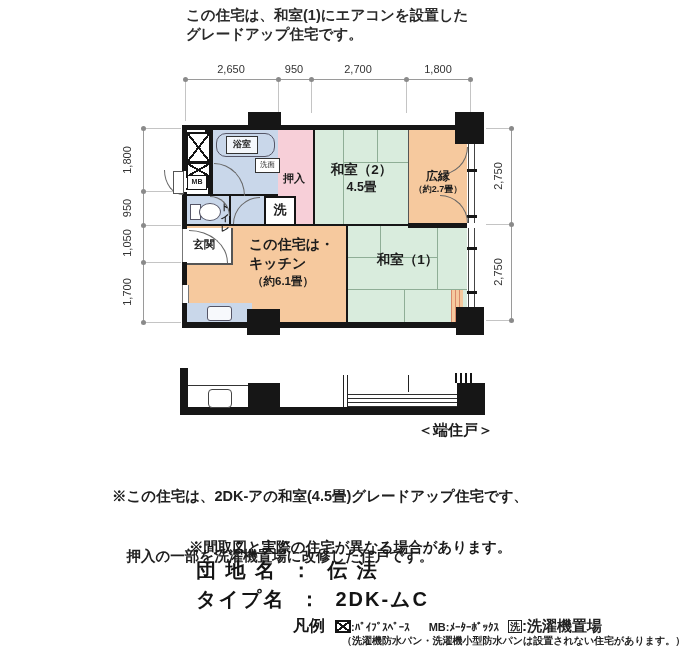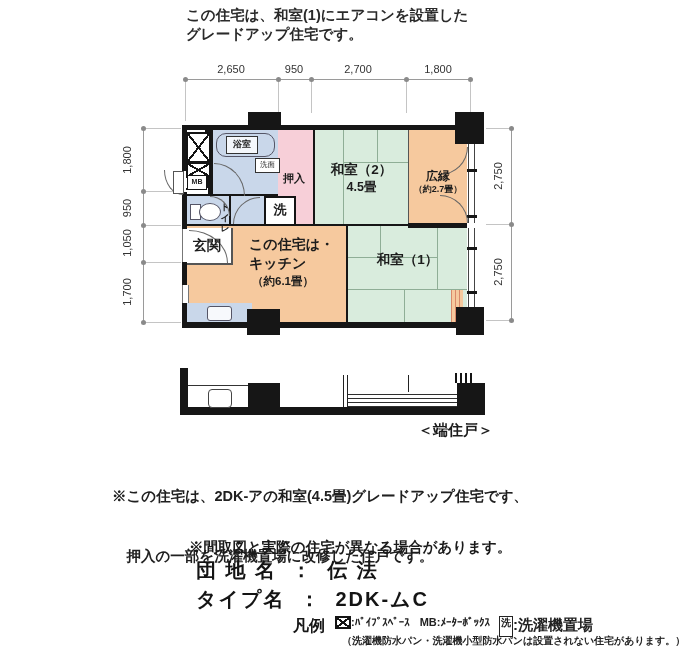--- a/index.html
+++ b/index.html
@@ -160,21 +160,21 @@
     <div class="a" style="left:-9px;top:46px;width:9px;height:21px;border:1px solid #555;background:#fff"></div>
 
     <div class="a" style="left:44px;top:11px;width:30px;height:16px;border:1px solid #333;background:rgba(255,255,255,.8);font-size:9px;text-align:center;line-height:15px;font-weight:bold">浴室</div>
     <div class="a" style="left:73px;top:33px;width:23px;height:13px;border:1px solid #333;background:#fff;font-size:7.5px;text-align:center;line-height:12px">洗面</div>
     <div class="a rl" style="left:36px;top:72px;writing-mode:vertical-rl;font-size:9px;letter-spacing:0">トイレ</div>
     <div class="a rl" style="left:101px;top:46px;font-size:11px">押入</div>
     <div class="a rl" style="left:133px;top:36px;width:93px;text-align:center;font-size:13.5px">和室（2）</div>
     <div class="a rl" style="left:133px;top:54px;width:93px;text-align:center;font-size:12.5px">4.5畳</div>
     <div class="a rl" style="left:227px;top:43px;width:58px;text-align:center;font-size:12px">広縁</div>
     <div class="a rl" style="left:224px;top:58px;width:64px;text-align:center;font-size:9px">（約2.7畳）</div>
-    <div class="a rl" style="left:11px;top:112px;font-size:14px">玄関</div>
+    <div class="a rl" style="left:11px;top:112px;font-size:11px">玄関</div>
     <div class="a rl" style="left:67px;top:111px;font-size:14px">この住宅は・</div>
     <div class="a rl" style="left:67px;top:130px;font-size:14px">キッチン</div>
     <div class="a rl" style="left:70px;top:149px;font-size:11.5px">（約6.1畳）</div>
     <div class="a rl" style="left:166px;top:126px;width:119px;text-align:center;font-size:13.5px">和室（1）</div>
   </div>
 
   <div class="a" style="left:180px;top:368px;width:305px;height:47px">
     <div class="a wall" style="left:0;top:39px;width:305px;height:8px"></div>
     <div class="a wall" style="left:0;top:0;width:8px;height:47px"></div>
     <div class="a" style="left:8px;top:17px;width:60px;height:1px;background:#333"></div>
@@ -202,23 +202,23 @@
     <span style="margin:0 14px">：</span>
     <span>伝 法</span>
   </div>
 
   <div class="a bigrow" style="left:196px;top:586px">
     <span>タイプ名</span>
     <span style="margin:0 14px">：</span>
     <span>2DK-ムC</span>
   </div>
 
-  <div class="a" style="left:293px;top:616px;display:flex;white-space:nowrap">
+  <div class="a" style="left:293px;top:616px;display:flex;align-items:center;white-space:nowrap">
     <span style="font-size:16px;font-weight:bold;color:#141414">凡例</span>
     <span class="xbox" style="display:inline-block;width:12px;height:9px;margin-left:10px"></span>
     <span style="font-size:11px;font-weight:600">:ﾊﾟｲﾌﾟｽﾍﾟｰｽ</span>
-    <span style="font-size:11px;font-weight:600;margin-left:10px">MB:ﾒｰﾀｰﾎﾞｯｸｽ</span>
+    <span style="font-size:11px;font-weight:600;margin-left:19px">MB:ﾒｰﾀｰﾎﾞｯｸｽ</span>
     <span class="lgbox" style="margin-left:9px">洗</span>
     <span style="font-size:15px;font-weight:600">:洗濯機置場</span>
   </div>
   <div class="a" style="left:342px;top:634px;font-size:10px;font-weight:600;color:#222">（洗濯機防水パン・洗濯機小型防水パンは設置されない住宅があります。）</div>
 
 </div>
 
 </body></html>

